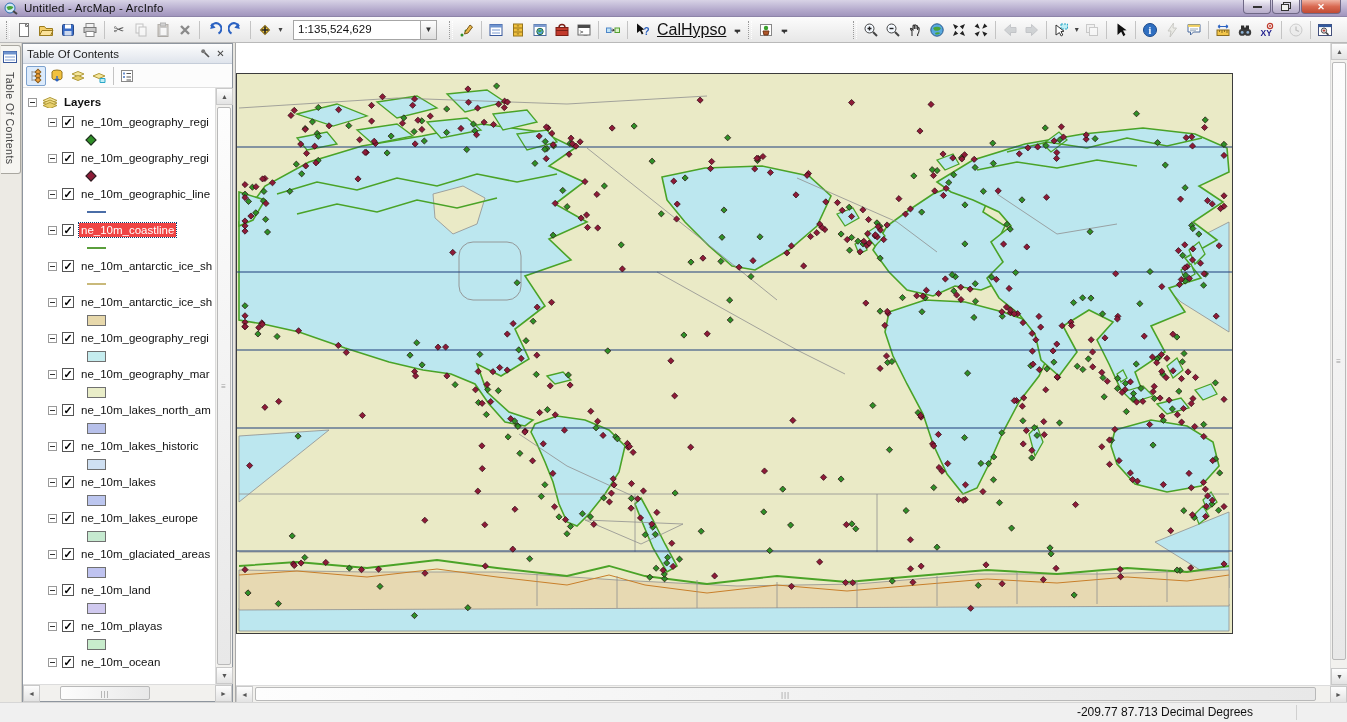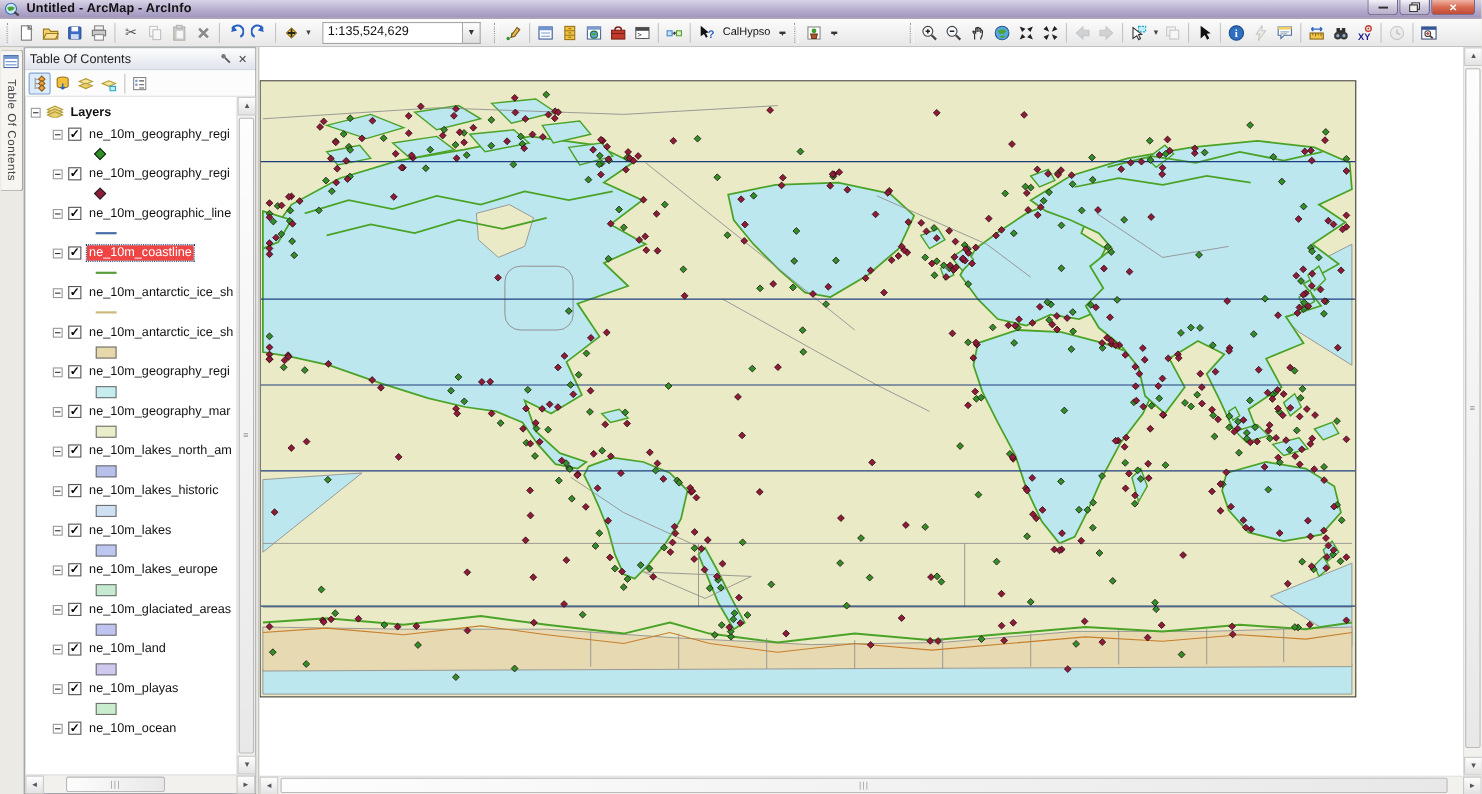--- a/index.html
+++ b/index.html
@@ -2,42 +2,42 @@
 <html><head>
 <meta charset="utf-8">
 <style>
   * { margin:0; padding:0; box-sizing:border-box; }
   html,body { width:1347px; height:722px; overflow:hidden; font-family:"Liberation Sans",sans-serif; background:#ece9e2; }
   .app { width:1347px; height:722px; display:flex; flex-direction:column; position:relative; }
 
   
   .titlebar { height:17px; background:linear-gradient(#d8d3e6,#b5abcd 60%,#a195bd); display:flex; align-items:center; padding-left:4px; font-size:11.5px; color:#111; position:relative; border-bottom:1px solid #8d84a8; }
   .app-icon { width:15px; height:13px; display:inline-flex; margin-right:5px; }
-  .title-text { letter-spacing:.2px;font-weight:bold; }
+  .title-text { letter-spacing:.2px; }
   .win-buttons { position:absolute; right:6px; top:0; display:flex; }
   .win-btn { width:28px; height:14px; border:1px solid #6f6886; border-top:none; border-radius:0 0 4px 4px; background:linear-gradient(#f4f2f9,#cfc8dd 50%,#b8aecb); display:flex; align-items:center; justify-content:center; font-size:9px; color:#333; margin-left:1px; }
   .win-btn.close { width:40px; background:linear-gradient(#f0b4a4,#d96a52 50%,#c04a34); color:#fff; font-weight:bold; }
 
   
   .menubar { height:25px; background:#f7f7f7; border-bottom:1px solid #dcdcdc; display:flex; align-items:center; padding-left:8px; }
   .menu-item { font-size:12px; color:#111; padding:3px 9px; cursor:default; }
 
   
   .toolbars { height:26px; background:linear-gradient(#fcfcfc,#e7e7e7); border-bottom:1px solid #b9b9b9; display:flex; align-items:center; padding:0 2px; }
   .grip { width:4px; height:18px; margin:0 3px 0 4px; border-left:1px dotted #9a9a9a; border-right:1px dotted #fff; }
   .tsep { width:1px; height:18px; background:#c4c4c4; margin:0 3px; }
   .tbtn { width:22px; height:22px; display:inline-flex; align-items:center; justify-content:center; border-radius:2px; }
   .tbtn svg { display:block; }
   .tbtn.disabled { opacity:.45; filter:grayscale(.8); }
   .glyph { font-size:13px; color:#555; }
   .dd { font-size:8px; color:#444; width:9px; text-align:center; }
   .scale-combo { display:flex; align-items:center; margin:0 8px; }
   .scale-box { width:128px; height:20px; background:#fff; border:1px solid #a6a6a6; font-size:11.5px; padding:2px 4px; color:#111; white-space:nowrap; overflow:hidden; }
   .scale-drop { width:16px; height:20px; border:1px solid #a6a6a6; border-left:none; background:linear-gradient(#fefefe,#dfdfdf); font-size:8px; color:#333; display:flex; align-items:center; justify-content:center; }
-  .tool-label { font-size:10px; color:#111; padding:0 4px; }
+  .tool-label { font-size:16px; color:#111; padding:0 4px;text-decoration:underline; }
   .overflow { display:inline-flex; flex-direction:column; align-items:center; width:12px; font-size:7px; color:#333; line-height:4px; margin:0 1px; }
 
   
   .main { flex:1; display:flex; background:#e8e6e0; min-height:0; }
   .dock-strip { width:22px; background:#eceae4; border-right:1px solid #d0cec8; display:flex; flex-direction:column; align-items:center; }
   .dock-tab { width:20px; margin-top:2px; background:#f6f5f1; border:1px solid #a9a7a0; border-left:none; border-radius:0 3px 3px 0; display:flex; flex-direction:column; align-items:center; padding:3px 0 8px 0; }
   .dock-label { writing-mode:vertical-rl; font-size:10.5px; color:#444; margin-top:5px; letter-spacing:.5px; }
 
   .toc { width:211px; background:#fff; border:1px solid #8e959e; display:flex; flex-direction:column; }
   .toc-header { height:20px; background:linear-gradient(#fdfdfd,#dfe4ec); border-bottom:1px solid #c5cdd9; display:flex; align-items:center; font-size:11.5px; color:#222; padding:0 4px; }
@@ -1380,13 +1380,17 @@
         <span class="sb-track">
             <span class="sb-thumb h" style="left:2px; right:14px;">
               <span class="thumb-grip">|||</span>
             </span>
           </span>
         <span class="sb-btn">►</span>
       </div>
     </div>
   </div>
 
+  <div class="statusbar">
+    <div class="status-coords">-209.77  87.713 Decimal Degrees</div>
+    <div class="status-endcap"></div>
+  </div>
 </div>
 
 </body></html>

